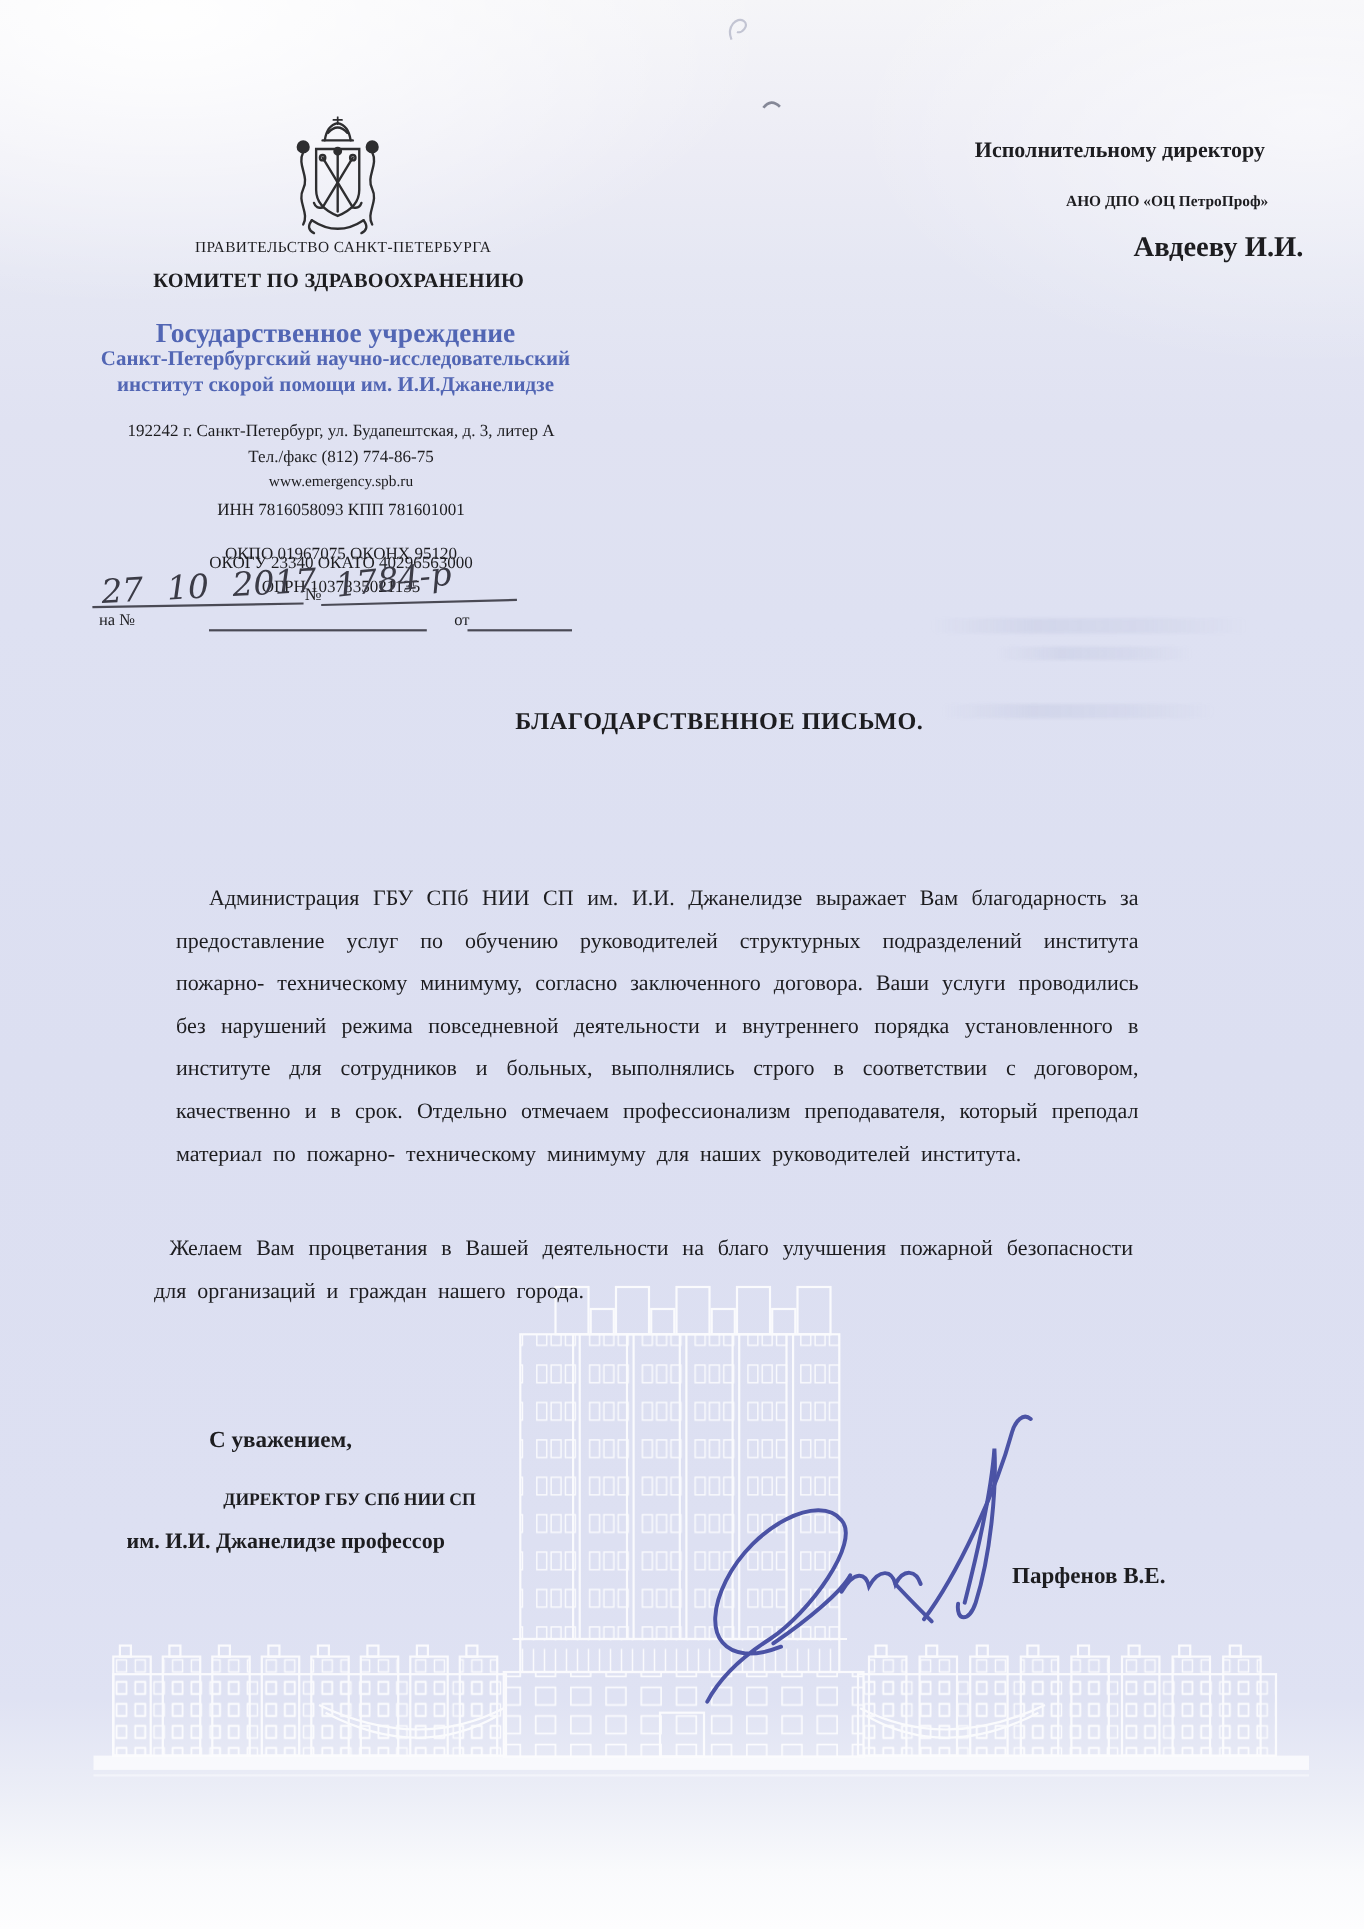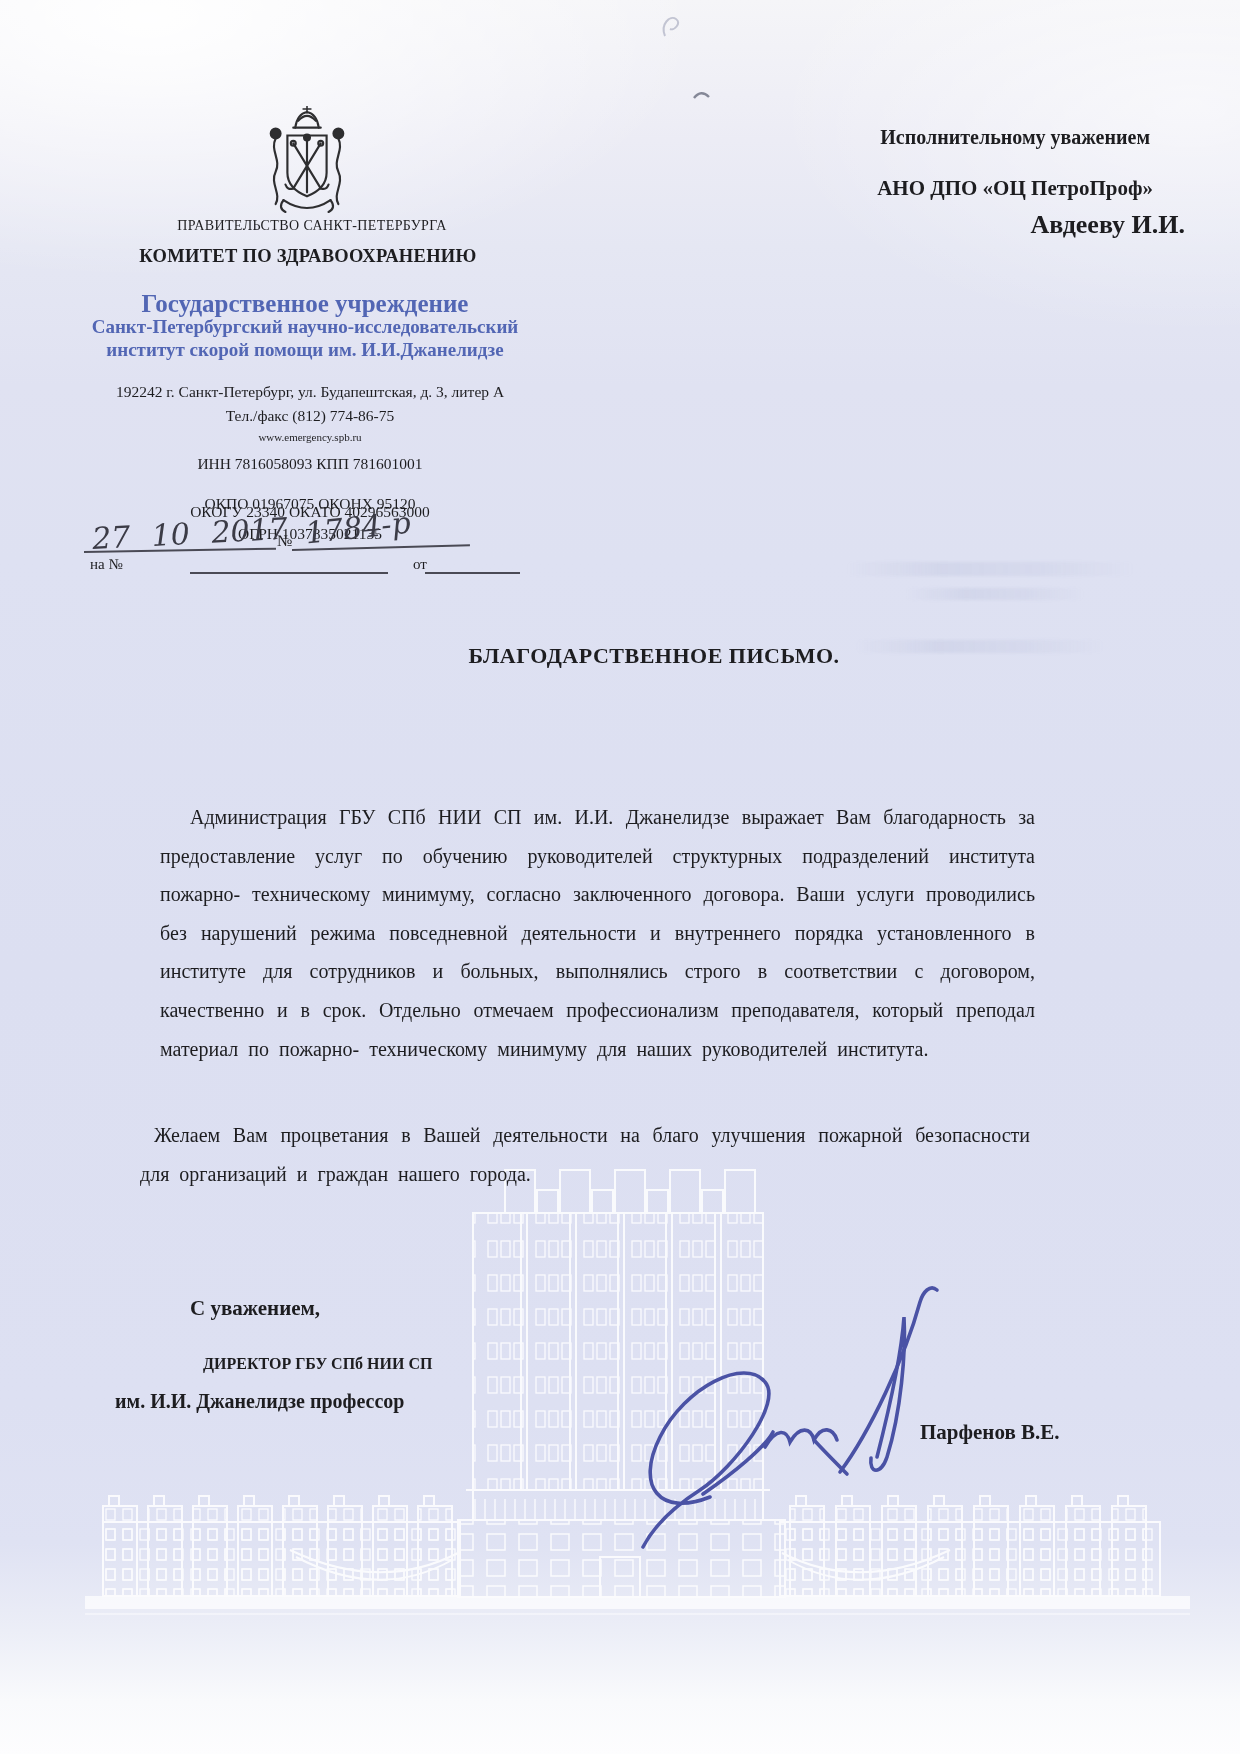--- a/index.html
+++ b/index.html
@@ -161,38 +161,38 @@
 
   <div class="abs ctr" style="left:97px;top:218px;width:430px;font-size:14px;letter-spacing:0.4px;">ПРАВИТЕЛЬСТВО САНКТ-ПЕТЕРБУРГА</div>
   <div class="abs ctr b" style="left:93px;top:246px;width:430px;font-size:18.5px;letter-spacing:0.3px;">КОМИТЕТ ПО ЗДРАВООХРАНЕНИЮ</div>
 
   <div class="abs ctr b blue" style="left:60px;top:292px;width:490px;font-size:25px;line-height:23px;">Государственное учреждение</div>
   <div class="abs ctr b blue" style="left:60px;top:315px;width:490px;font-size:19px;line-height:23px;">Санкт-Петербургский научно-исследовательский</div>
   <div class="abs ctr b blue" style="left:60px;top:338px;width:490px;font-size:19px;line-height:23px;">институт скорой помощи им. И.И.Джанелидзе</div>
 
   <div class="abs ctr" style="left:60px;top:383px;width:500px;font-size:15.5px;">192242 г. Санкт-Петербург, ул. Будапештская, д. 3, литер А</div>
   <div class="abs ctr" style="left:60px;top:407px;width:500px;font-size:15.5px;">Тел./факс (812) 774-86-75</div>
-  <div class="abs ctr" style="left:60px;top:431px;width:500px;font-size:11px;">www.emergency.spb.ru</div>
+  <div class="abs ctr" style="left:60px;top:431px;width:500px;font-size:14px;">www.emergency.spb.ru</div>
   <div class="abs ctr" style="left:60px;top:455px;width:500px;font-size:15.5px;">ИНН 7816058093 КПП 781601001</div>
   <div class="abs ctr" style="left:60px;top:479px;width:500px;font-size:15.5px;margin-top:16px;">ОКПО 01967075 ОКОНХ 95120</div>
   <div class="abs ctr" style="left:60px;top:503px;width:500px;font-size:15.5px;">ОКОГУ 23340 ОКАТО 40296563000</div>
   <div class="abs ctr" style="left:60px;top:525px;width:500px;font-size:15.5px;">ОГРН 1037835021135</div>
 
   <div class="abs hand" style="left:92px;top:516px;font-size:30px;word-spacing:12px;transform:rotate(-3deg);">27 10 2017</div>
   <div class="abs" style="left:277px;top:532px;font-size:16px;">№</div>
   <div class="abs hand" style="left:305px;top:510px;font-size:30px;transform:rotate(-6deg);">1784-р</div>
   <div class="abs uline" style="left:84px;top:551px;width:192px;transform:rotate(-1deg);"></div>
   <div class="abs uline" style="left:292px;top:549px;width:178px;transform:rotate(-1.5deg);"></div>
   <div class="abs" style="left:90px;top:556px;font-size:15px;">на №</div>
   <div class="abs uline" style="left:190px;top:572px;width:198px;"></div>
   <div class="abs" style="left:397px;top:556px;font-size:15px;margin-left:16px;">от</div>
   <div class="abs uline" style="left:425px;top:572px;width:95px;"></div>
 
-  <div class="abs b" style="right:90px;top:126px;font-size:20px;">Исполнительному уважением</div>
-  <div class="abs b" style="right:87px;top:176px;font-size:21px;">АНО ДПО «ОЦ ПетроПроф»</div>
+  <div class="abs b" style="right:90px;top:126px;font-size:20px;">Исполнительному директору</div>
+  <div class="abs b" style="right:87px;top:176px;font-size:14px;">АНО ДПО «ОЦ ПетроПроф»</div>
   <div class="abs b" style="right:55px;top:210px;font-size:26px;">Авдееву И.И.</div>
 
   <div class="abs ctr b" style="left:0;top:643px;width:1240px;padding-left:68px;box-sizing:border-box;font-size:22px;letter-spacing:0.5px;">БЛАГОДАРСТВЕННОЕ ПИСЬМО.</div>
 
   <div class="abs body-par" style="left:160px;top:798px;width:875px;text-indent:30px;">Администрация ГБУ СПб НИИ СП им. И.И. Джанелидзе выражает Вам благодарность за предоставление услуг по обучению руководителей структурных подразделений института пожарно- техническому минимуму, согласно заключенного договора. Ваши услуги проводились без нарушений режима повседневной деятельности и внутреннего порядка установленного в институте для сотрудников и больных, выполнялись строго в соответствии с договором, качественно и в срок. Отдельно отмечаем профессионализм преподавателя, который преподал материал по пожарно- техническому минимуму для наших руководителей института.</div>
   <div class="abs body-par" style="left:140px;top:1096px;width:890px;text-indent:14px;margin-top:20px;">Желаем Вам процветания в Вашей деятельности на благо улучшения пожарной безопасности для организаций и граждан нашего города.</div>
 
   <div class="abs b" style="left:190px;top:1296px;font-size:21px;">С уважением,</div>
   <div class="abs b" style="left:203px;top:1355px;font-size:16px;">ДИРЕКТОР ГБУ СПб НИИ СП</div>
   <div class="abs b" style="left:115px;top:1390px;font-size:20px;">им. И.И. Джанелидзе профессор</div>

